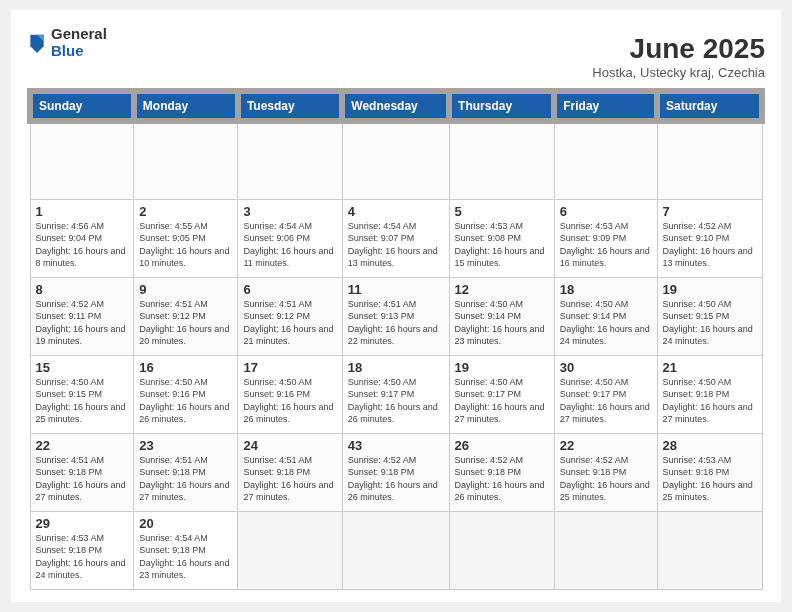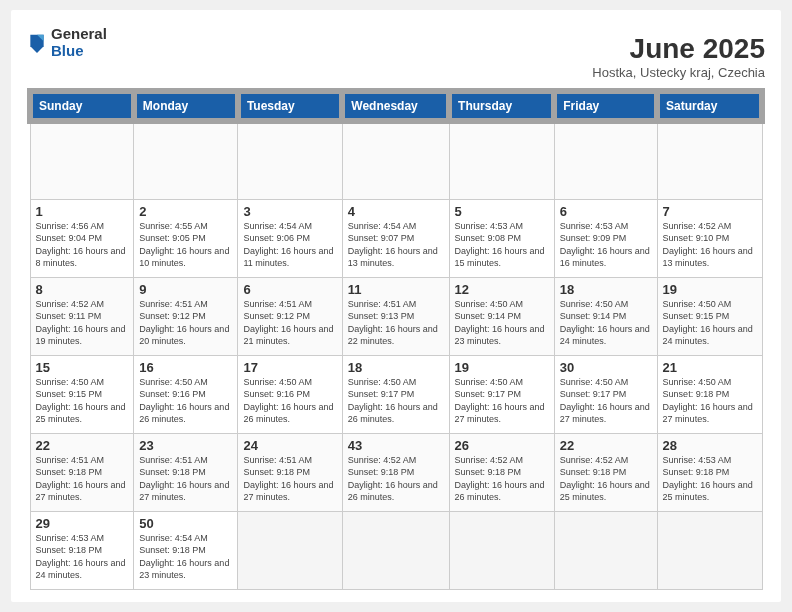--- a/index.html
+++ b/index.html
@@ -386,21 +386,21 @@
         <tr class="week-row">
           <td>
           <span class="day-number">29</span>
           <div class="day-info">
             <div>Sunrise: 4:53 AM</div>
             <div>Sunset: 9:18 PM</div>
             <div>Daylight: 16 hours and 24 minutes.</div>
           </div>
         </td>
           <td>
-          <span class="day-number">50</span>
+          <span class="day-number">20</span>
           <div class="day-info">
             <div>Sunrise: 4:54 AM</div>
             <div>Sunset: 9:18 PM</div>
             <div>Daylight: 16 hours and 23 minutes.</div>
           </div>
         </td>
           <td class="empty"></td>
           <td class="empty"></td>
           <td class="empty"></td>
           <td class="empty"></td>

